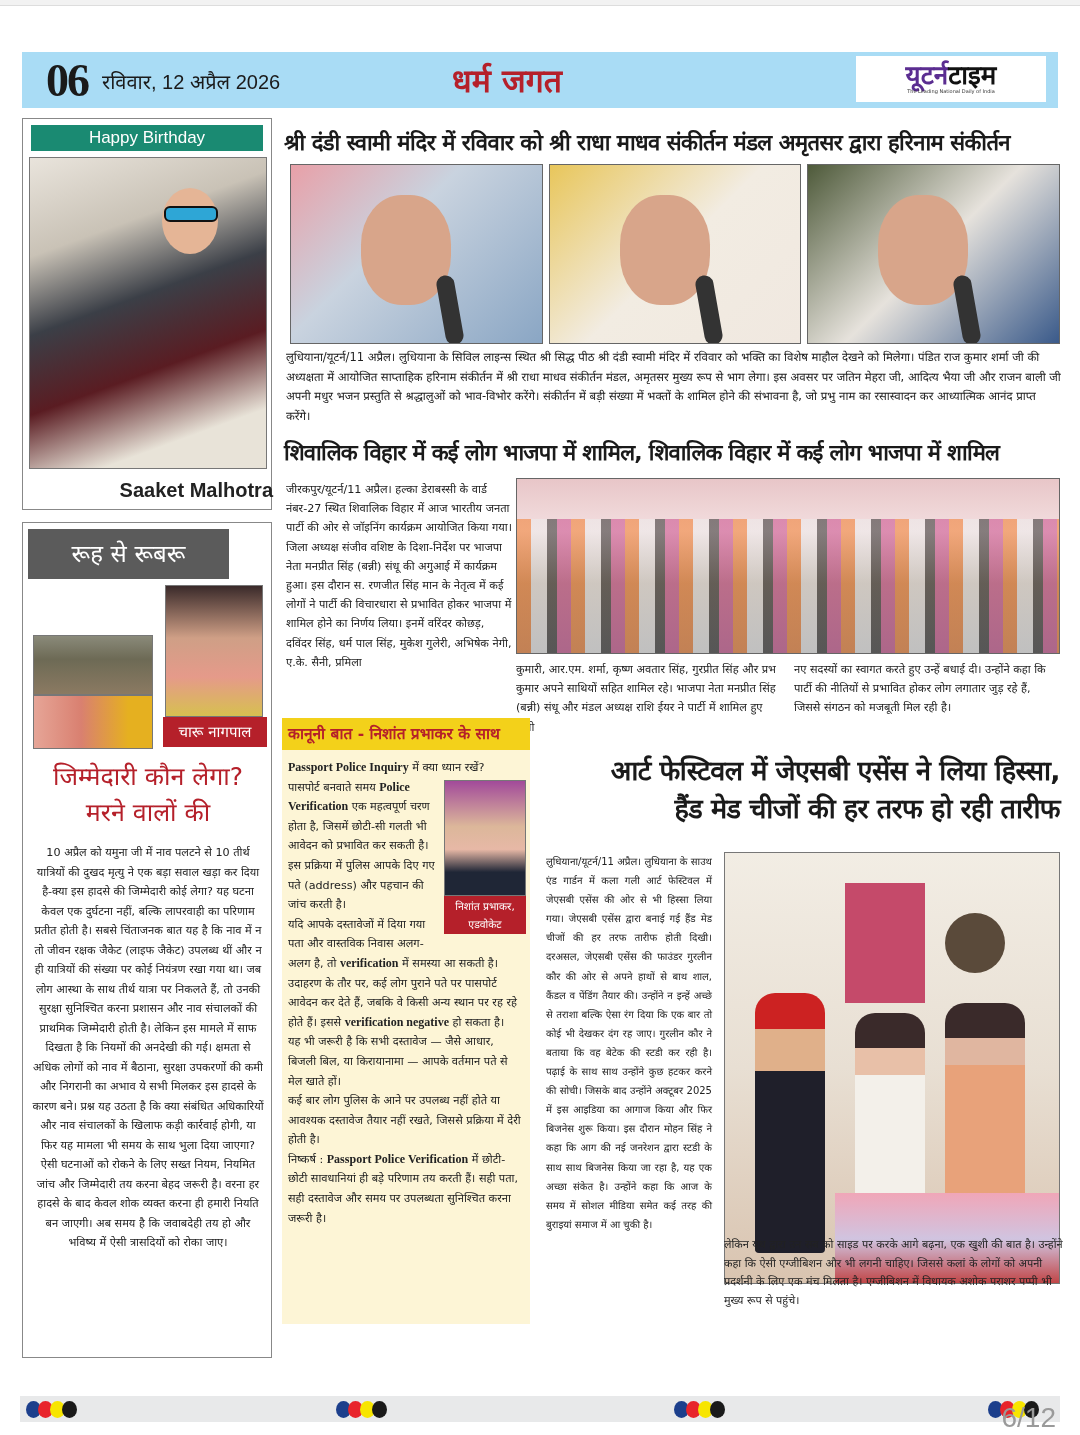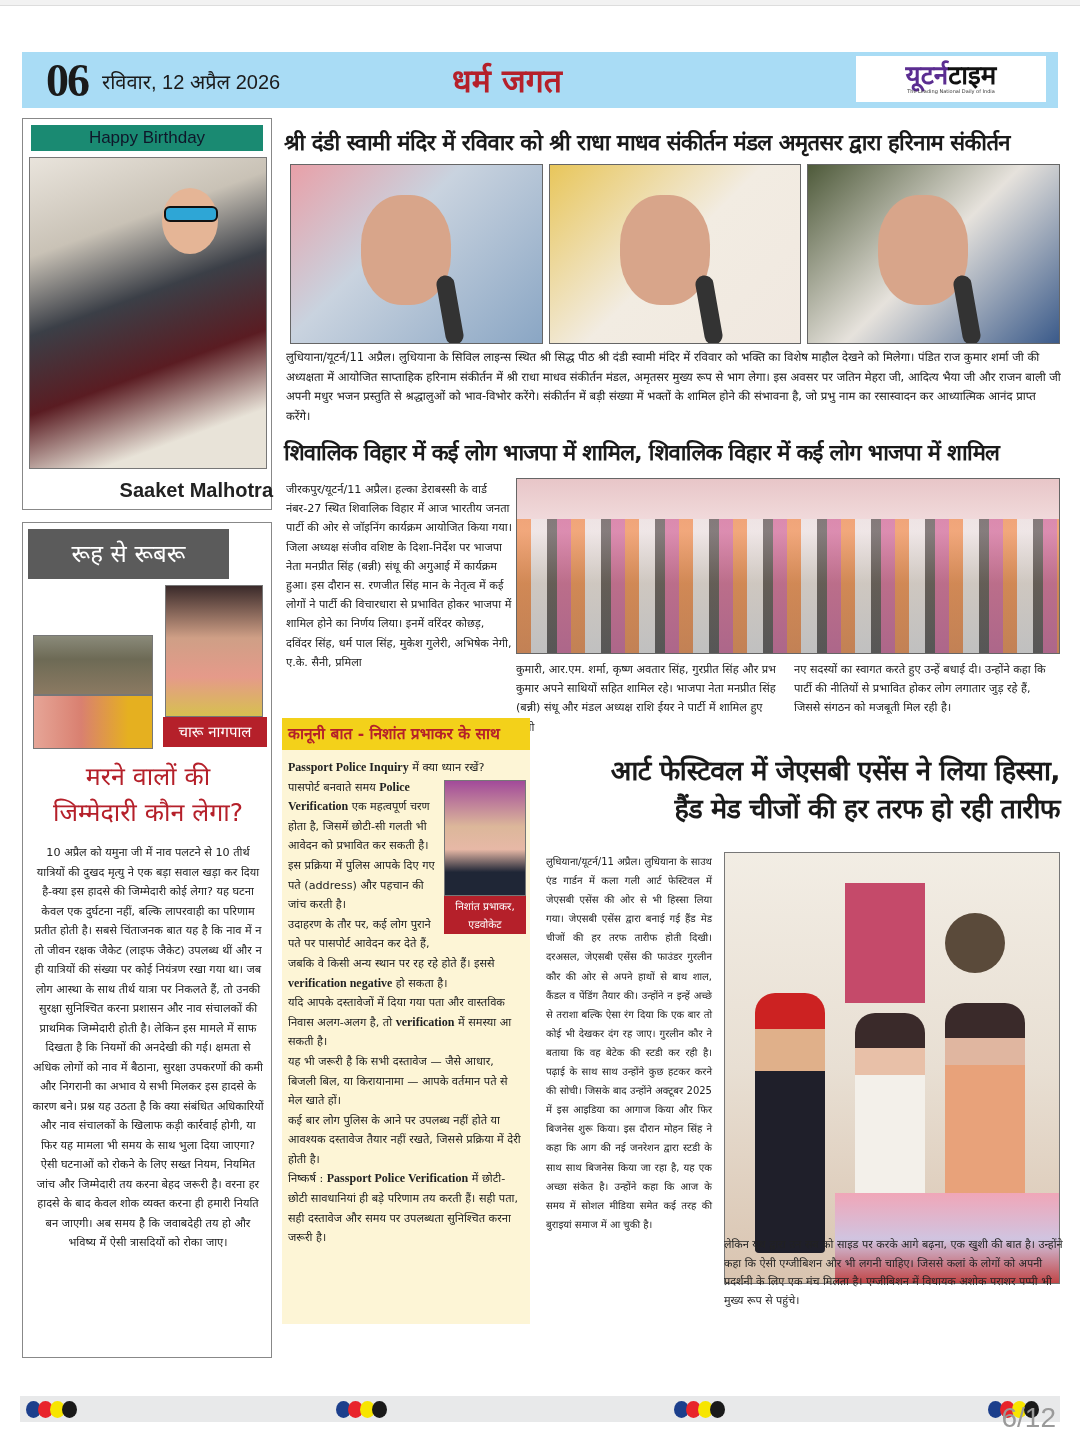--- a/index.html
+++ b/index.html
@@ -8,21 +8,21 @@
   .masthead { position: absolute; left: 22px; top: 52px; width: 1036px; height: 56px; background: #a9dcf5; }
   .mh-num { position: absolute; left: 12px; top: 2px; font-family: "Liberation Serif", serif; font-weight: bold; font-size: 46px; color: #1a1a1a; letter-spacing: -2px; margin-left: 12px; }
   .mh-date { position: absolute; left: 80px; top: 16px; font-size: 20px; color: #1a1a1a; font-family: "Liberation Sans", sans-serif; }
   .mh-section { position: absolute; left: 430px; top: 6px; font-size: 32px; font-weight: bold; color: #b5202a; }
   .mh-logo { position: absolute; right: 12px; top: 4px; width: 190px; height: 46px; background: #fff; text-align: center; }
   .mh-logo .a { font-size: 26px; font-weight: bold; color: #5b2d91; }
   .mh-logo .b { font-size: 26px; font-weight: bold; color: #111; }
   .mh-logo .tag { display: block; font-size: 5px; color: #333; margin-top: -4px; }
 
   .bday { position: absolute; left: 22px; top: 118px; width: 250px; height: 392px; border: 1px solid #888; background: #fff; }
-  .bday-head { position: absolute; left: 8px; top: 6px; width: 232px; height: 26px; background: #1a8a72; color: #0f172a; text-align: center; font-family: "Liberation Sans", sans-serif; font-size: 17px; line-height: 26px; }
+  .bday-head { position: absolute; left: 8px; top: 6px; width: 232px; height: 26px; background: #1a8a72; color: #ffffff; text-align: center; font-family: "Liberation Sans", sans-serif; font-size: 17px; line-height: 26px; }
   .bday-photo { position: absolute; left: 6px; top: 38px; width: 238px; height: 312px; background: linear-gradient(160deg, #e9e4dc 0%, #c9c2b6 25%, #3b3f47 45%, #5a1c22 65%, #e8e3d8 85%); border: 1px solid #777; }
   .bday-photo .face { position: absolute; left: 132px; top: 30px; width: 56px; height: 66px; border-radius: 50%; background: #e5b596; }
   .bday-photo .glasses { position: absolute; left: 134px; top: 48px; width: 54px; height: 16px; border-radius: 6px; background: #2ea6d6; border: 2px solid #111; }
   .bday-name { position: absolute; left: 0; top: 360px; width: 250px; text-align: right; font-family: "Liberation Sans", sans-serif; font-weight: bold; font-size: 20px; color: #222; }
 
   .ruh { position: absolute; left: 22px; top: 522px; width: 250px; height: 836px; border: 1px solid #888; background: #fff; }
   .ruh-head { position: absolute; left: 5px; top: 6px; width: 201px; height: 50px; background: #5b5b5b; color: #fff; text-align: center; font-size: 24px; line-height: 50px; }
   .ruh-photo1 { position: absolute; left: 10px; top: 112px; width: 120px; height: 60px; background: linear-gradient(180deg, #8a8a7a 0%, #6d6a55 40%, #8b7a62 100%); border: 1px solid #777; }
   .ruh-photo2 { position: absolute; left: 10px; top: 172px; width: 120px; height: 54px; background: linear-gradient(90deg, #e6a597 0%, #d98070 40%, #e5b020 80%); border: 1px solid #777; }
   .ruh-portrait { position: absolute; left: 142px; top: 62px; width: 98px; height: 132px; background: linear-gradient(180deg, #3a2a2a 0%, #cf9f86 40%, #e59a8a 70%, #d7c050 100%); border: 1px solid #777; }
@@ -95,22 +95,22 @@
   <div class="bday-name">Saaket Malhotra</div>
 </section>
 
 <section class="ruh">
   <div class="ruh-head">रूह से रूबरू</div>
   <div class="ruh-portrait"></div>
   <div class="ruh-photo1"></div>
   <div class="ruh-photo2"></div>
   <div class="ruh-author">चारू नागपाल</div>
   <div class="ruh-title">
+    <div>जिम्मेदारी कौन लेगा?</div>
     <div>मरने वालों की</div>
-    <div>जिम्मेदारी कौन लेगा?</div>
   </div>
   <p class="ruh-body">10 अप्रैल को यमुना जी में नाव पलटने से 10 तीर्थ यात्रियों की दुखद मृत्यु ने एक बड़ा सवाल खड़ा कर दिया है-क्या इस हादसे की जिम्मेदारी कोई लेगा? यह घटना केवल एक दुर्घटना नहीं, बल्कि लापरवाही का परिणाम प्रतीत होती है। सबसे चिंताजनक बात यह है कि नाव में न तो जीवन रक्षक जैकेट (लाइफ जैकेट) उपलब्ध थीं और न ही यात्रियों की संख्या पर कोई नियंत्रण रखा गया था। जब लोग आस्था के साथ तीर्थ यात्रा पर निकलते हैं, तो उनकी सुरक्षा सुनिश्चित करना प्रशासन और नाव संचालकों की प्राथमिक जिम्मेदारी होती है। लेकिन इस मामले में साफ दिखता है कि नियमों की अनदेखी की गई। क्षमता से अधिक लोगों को नाव में बैठाना, सुरक्षा उपकरणों की कमी और निगरानी का अभाव ये सभी मिलकर इस हादसे के कारण बने। प्रश्न यह उठता है कि क्या संबंधित अधिकारियों और नाव संचालकों के खिलाफ कड़ी कार्रवाई होगी, या फिर यह मामला भी समय के साथ भुला दिया जाएगा? ऐसी घटनाओं को रोकने के लिए सख्त नियम, नियमित जांच और जिम्मेदारी तय करना बेहद जरूरी है। वरना हर हादसे के बाद केवल शोक व्यक्त करना ही हमारी नियति बन जाएगी। अब समय है कि जवाबदेही तय हो और भविष्य में ऐसी त्रासदियों को रोका जाए।</p>
 </section>
 
 <h2 class="kk-headline">श्री दंडी स्वामी मंदिर में रविवार को श्री राधा माधव संकीर्तन मंडल अमृतसर द्वारा हरिनाम संकीर्तन</h2>
 <div class="kk-photos">
   <div class="kk-photo kk-p1">
       <div class="face"></div>
       <div class="mic"></div>
     </div>
@@ -139,22 +139,22 @@
     <p><span class="en">Passport Police Inquiry</span><span> में क्या ध्यान रखें?</span></p>
     <div class="kb-float">
       <div class="kb-portrait"></div>
       <div class="kb-caption">
         <div>निशांत प्रभाकर,</div>
         <div>एडवोकेट</div>
       </div>
     </div>
     <p><span>पासपोर्ट बनवाते समय </span><span class="en">Police Verification</span><span> एक महत्वपूर्ण चरण होता है, जिसमें छोटी-सी गलती भी आवेदन को प्रभावित कर सकती है।</span></p>
     <p>इस प्रक्रिया में पुलिस आपके दिए गए पते (address) और पहचान की जांच करती है।</p>
+    <p><span>यदि आपके दस्तावेजों में दिया गया पता और वास्तविक निवास अलग-अलग है, तो </span><span class="en">verification</span><span> में समस्या आ सकती है।</span></p>
     <p><span>उदाहरण के तौर पर, कई लोग पुराने पते पर पासपोर्ट आवेदन कर देते हैं, जबकि वे किसी अन्य स्थान पर रह रहे होते हैं। इससे </span><span class="en">verification negative</span><span> हो सकता है।</span></p>
-    <p><span>यदि आपके दस्तावेजों में दिया गया पता और वास्तविक निवास अलग-अलग है, तो </span><span class="en">verification</span><span> में समस्या आ सकती है।</span></p>
     <p>यह भी जरूरी है कि सभी दस्तावेज — जैसे आधार, बिजली बिल, या किरायानामा — आपके वर्तमान पते से मेल खाते हों।</p>
     <p>कई बार लोग पुलिस के आने पर उपलब्ध नहीं होते या आवश्यक दस्तावेज तैयार नहीं रखते, जिससे प्रक्रिया में देरी होती है।</p>
     <p><span>निष्कर्ष : </span><span class="en">Passport Police Verification</span><span> में छोटी-छोटी सावधानियां ही बड़े परिणाम तय करती हैं। सही पता, सही दस्तावेज और समय पर उपलब्धता सुनिश्चित करना जरूरी है।</span></p>
   </div>
 </section>
 
 <h2 class="af-headline">
   <div>आर्ट फेस्टिवल में जेएसबी एसेंस ने लिया हिस्सा,</div>
   <div>हैंड मेड चीजों की हर तरफ हो रही तारीफ</div>
 </h2>

